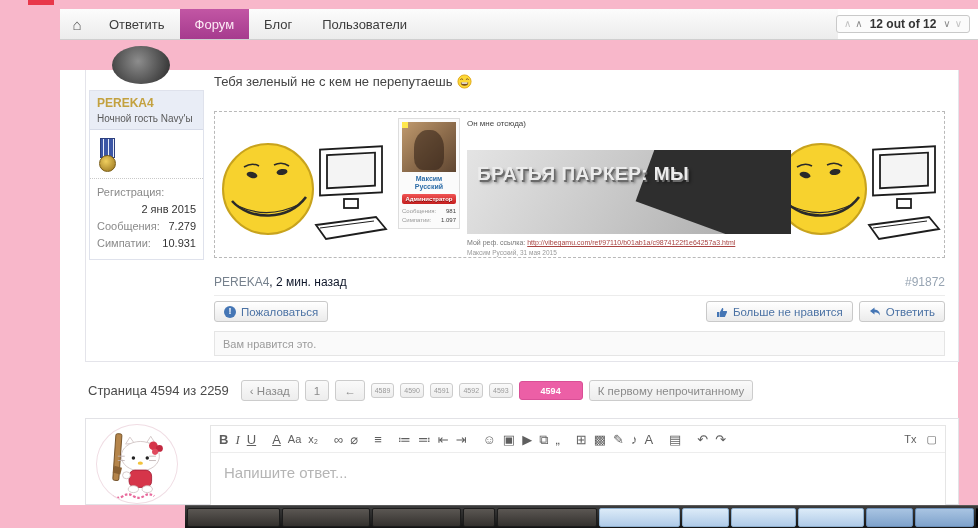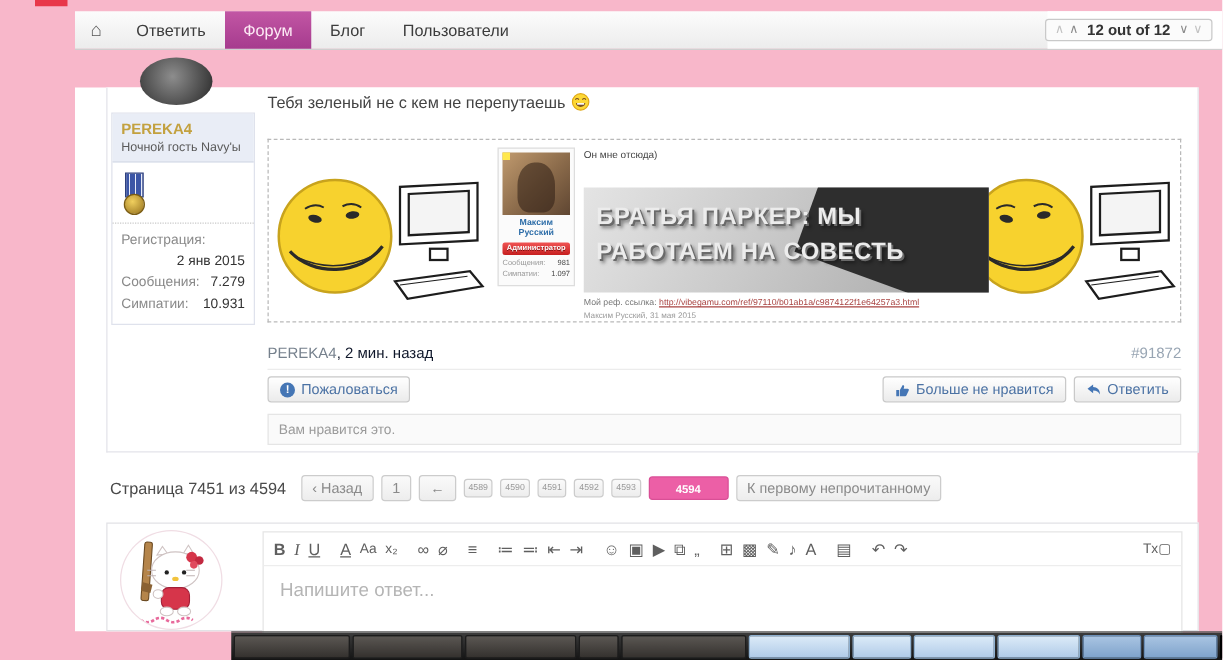--- a/index.html
+++ b/index.html
@@ -101,21 +101,21 @@
 
   
   .reply-card{left:85px;top:418px;width:874px;height:87px;background:#fff;border:1px solid #e2e2e6;box-sizing:border-box;}
   .kitty-wrap{position:absolute;left:10px;top:5px;width:80px;height:78px;border-radius:50%;background:#fff;border:1px solid #f0dde4;overflow:hidden;cursor:pointer;}
   .editor{position:absolute;left:124px;top:6px;width:736px;height:95px;border:1px solid #e5e5e5;background:#fff;box-sizing:border-box;}
   .etoolbar{display:flex;align-items:center;height:26px;border-bottom:1px solid #ededed;padding:0 8px;gap:7px;}
   .tool{font-size:13px;color:#5f5f5f;cursor:pointer;line-height:1;}
   .tool.b{font-weight:bold;} .tool.i{font-style:italic;font-family:"Liberation Serif",serif;} .tool.u{text-decoration:underline;}
   .tool.g{margin-left:9px;}
   .tool.small{font-size:11px;}
-  .tright{margin-left:auto;display:flex;}
+  .tright{margin-left:auto;display:flex;gap:10px;}
   .eplaceholder{position:absolute;left:13px;top:38px;font-size:15px;color:#b5b5b5;cursor:text;}
 
   
   .taskbar{left:185px;top:505px;width:793px;height:23px;background:linear-gradient(#3c3c3c,#131313);border-top:1px solid #5a5a5a;display:flex;gap:2px;padding:2px 0 2px 2px;box-sizing:border-box;z-index:9;}
   .tb{height:17px;border-radius:2px;cursor:pointer;}
   .tb.dark{background:linear-gradient(#5b5753,#34312e);border:1px solid #1c1c1c;}
   .tb.blue{background:linear-gradient(#dcebf8,#b0cbe8);border:1px solid #8fb0cf;}
   .tb.med{background:linear-gradient(#a9c4e2,#7fa3cc);border:1px solid #6b8fb8;}
   .tb.fill{flex:1;background:#181818;border:1px solid #000;}
 </style>
@@ -242,21 +242,20 @@
           </div>
         </div>
       </div>
 
       <div class="q-text">Он мне отсюда)</div>
 
       <div class="banner">
         <div class="wedge"></div>
         <div class="txt">
           <div>БРАТЬЯ ПАРКЕР: МЫ</div>
-          <div>РАБОТАЕМ НА СОВЕСТЬ</div>
         </div>
       </div>
 
       <div class="refline">
         <span>Мой реф. ссылка: </span><span class="reflink">http://vibegamu.com/ref/97110/b01ab1a/c9874122f1e64257a3.html</span>
       </div>
       <div class="sig">Максим Русский, 31 мая 2015</div>
     </div>
 
     <div class="post-footer">
@@ -286,21 +285,21 @@
         <span>Ответить</span>
       </span>
     </div>
 
     <div class="likebar">
       <span>Вам нравится это.</span>
     </div>
   </div>
 
   <div class="abs pager">
-    <span class="pg-label">Страница 7451 из 4594</span>
+    <span class="pg-label">Страница 4594 из 2259</span>
     <span class="pbtn">‹ Назад</span>
     <span class="pbtn">1</span>
     <span class="pbtn">←</span>
     <span class="pbtn tiny">4589</span>
     <span class="pbtn tiny">4590</span>
     <span class="pbtn tiny">4591</span>
     <span class="pbtn tiny">4592</span>
     <span class="pbtn tiny">4593</span>
     <span class="pbtn cur">4594</span>
     <span class="pbtn">К первому непрочитанному</span>

